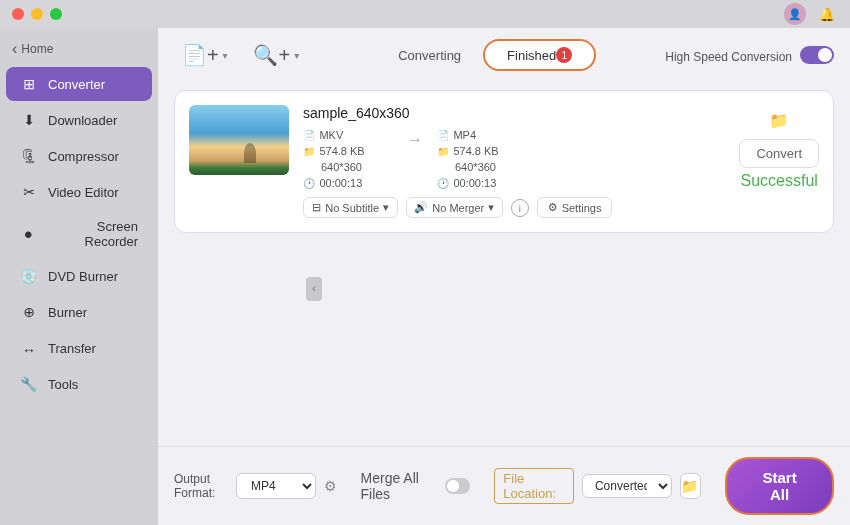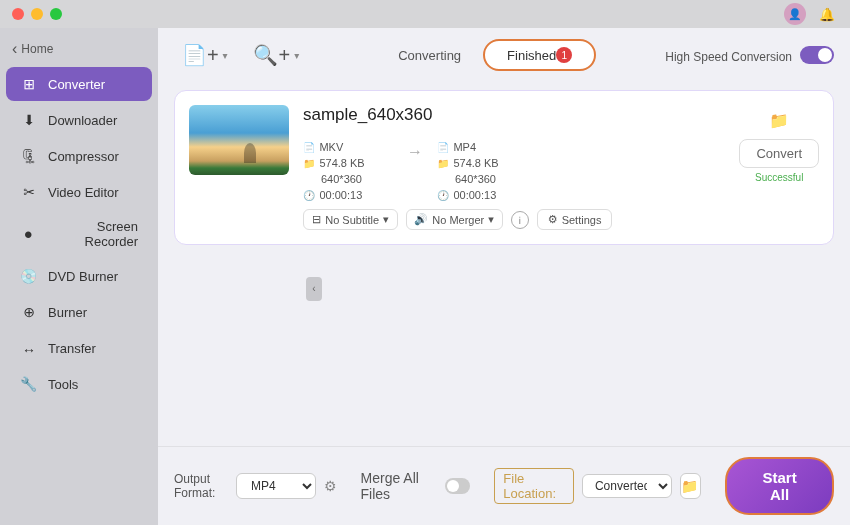--- a/index.html
+++ b/index.html
@@ -237,24 +237,24 @@
       left: 55px;
       width: 12px;
       height: 20px;
       background: rgba(0,0,0,0.3);
       border-radius: 50% 50% 0 0;
     }
     .file-info {
       flex: 1;
     }
     .file-name {
-      font-size: 17px;
+      font-size: 14px;
       font-weight: 500;
       color: #222;
-      margin-bottom: 16px;
+      margin-bottom: 8px;
     }
     .detail-col {
       display: flex;
       flex-direction: column;
       gap: 4px;
       min-width: 90px;
     }
     .detail-row {
       display: flex;
       align-items: center;
@@ -339,21 +339,21 @@
     .convert-btn {
       padding: 6px 16px;
       border-radius: 8px;
       border: 1px solid #ddd;
       background: white;
       font-size: 13px;
       color: #666;
       cursor: pointer;
     }
     .successful-text {
-      font-size: 10px;
+      font-size: 16px;
       color: #4caf50;
       font-weight: 500;
     }
 
     
     .bottom-bar {
       display: flex;
       align-items: center;
       padding: 10px 16px;
       background: #f0f0f5;

